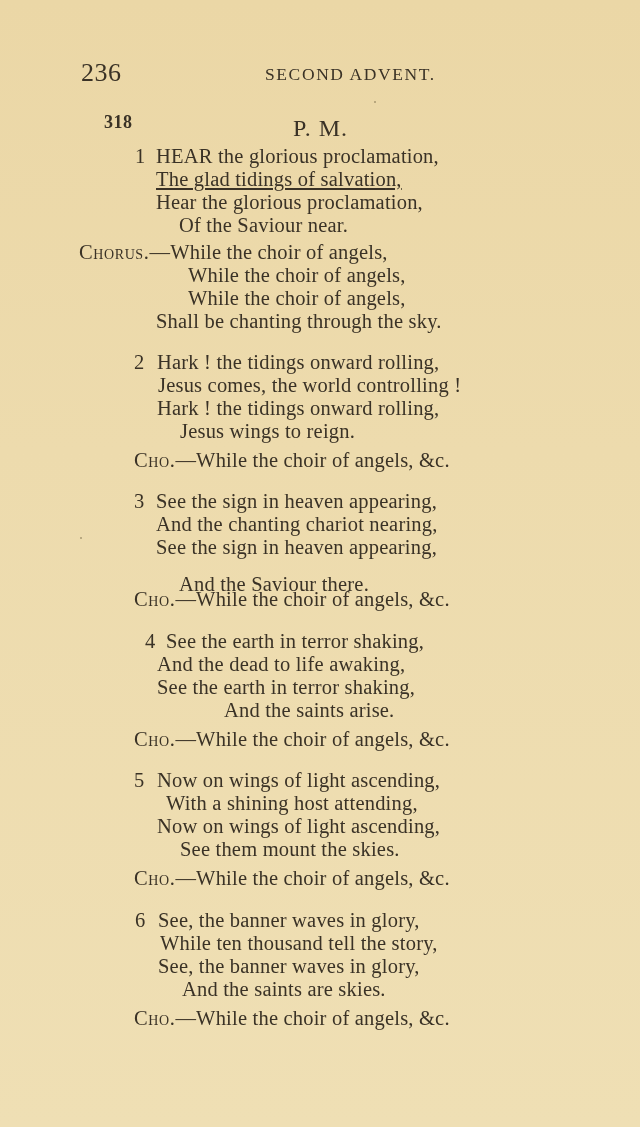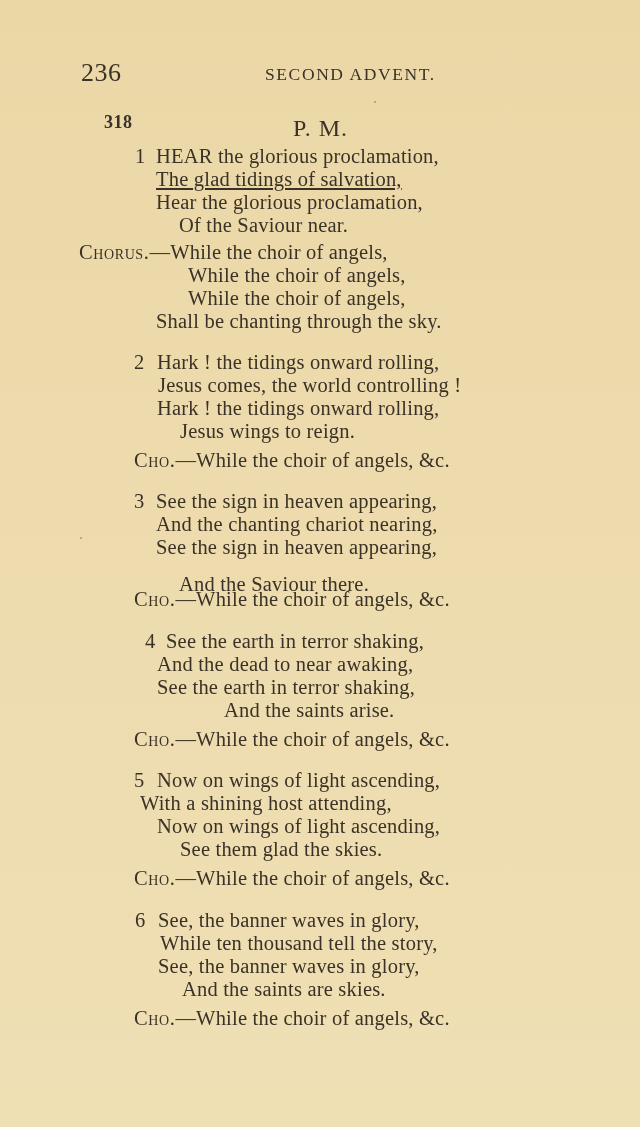--- a/index.html
+++ b/index.html
@@ -68,34 +68,34 @@
     <div class="abs line" style="left:179px;top:559px;margin-top:14px;">And the Saviour there.</div>
     <div class="abs line" style="left:134px;top:588px;">
       <span class="sc">Cho.</span><span>—While the choir of angels, &amp;c.</span>
     </div>
   </div>
   <div class="speck" style="left:80px;top:537px;"></div>
 
   <div>
     <div class="abs line" style="left:145px;top:630px;">4</div>
     <div class="abs line" style="left:166px;top:630px;">See the earth in terror shaking,</div>
-    <div class="abs line" style="left:157px;top:653px;">And the dead to near awaking,</div>
+    <div class="abs line" style="left:157px;top:653px;">And the dead to life awaking,</div>
     <div class="abs line" style="left:157px;top:676px;">See the earth in terror shaking,</div>
     <div class="abs line" style="left:180px;top:699px;margin-left:44px;">And the saints arise.</div>
     <div class="abs line" style="left:134px;top:728px;">
       <span class="sc">Cho.</span><span>—While the choir of angels, &amp;c.</span>
     </div>
   </div>
 
   <div>
     <div class="abs line" style="left:134px;top:769px;">5</div>
     <div class="abs line" style="left:157px;top:769px;">Now on wings of light ascending,</div>
-    <div class="abs line" style="left:140px;top:792px;">With a shining host attending,</div>
+    <div class="abs line" style="left:166px;top:792px;">With a shining host attending,</div>
     <div class="abs line" style="left:157px;top:815px;">Now on wings of light ascending,</div>
-    <div class="abs line" style="left:180px;top:838px;">See them glad the skies.</div>
+    <div class="abs line" style="left:180px;top:838px;">See them mount the skies.</div>
     <div class="abs line" style="left:134px;top:867px;">
       <span class="sc">Cho.</span><span>—While the choir of angels, &amp;c.</span>
     </div>
   </div>
 
   <div>
     <div class="abs line" style="left:135px;top:909px;">6</div>
     <div class="abs line" style="left:158px;top:909px;">See, the banner waves in glory,</div>
     <div class="abs line" style="left:160px;top:932px;">While ten thousand tell the story,</div>
     <div class="abs line" style="left:158px;top:955px;">See, the banner waves in glory,</div>

